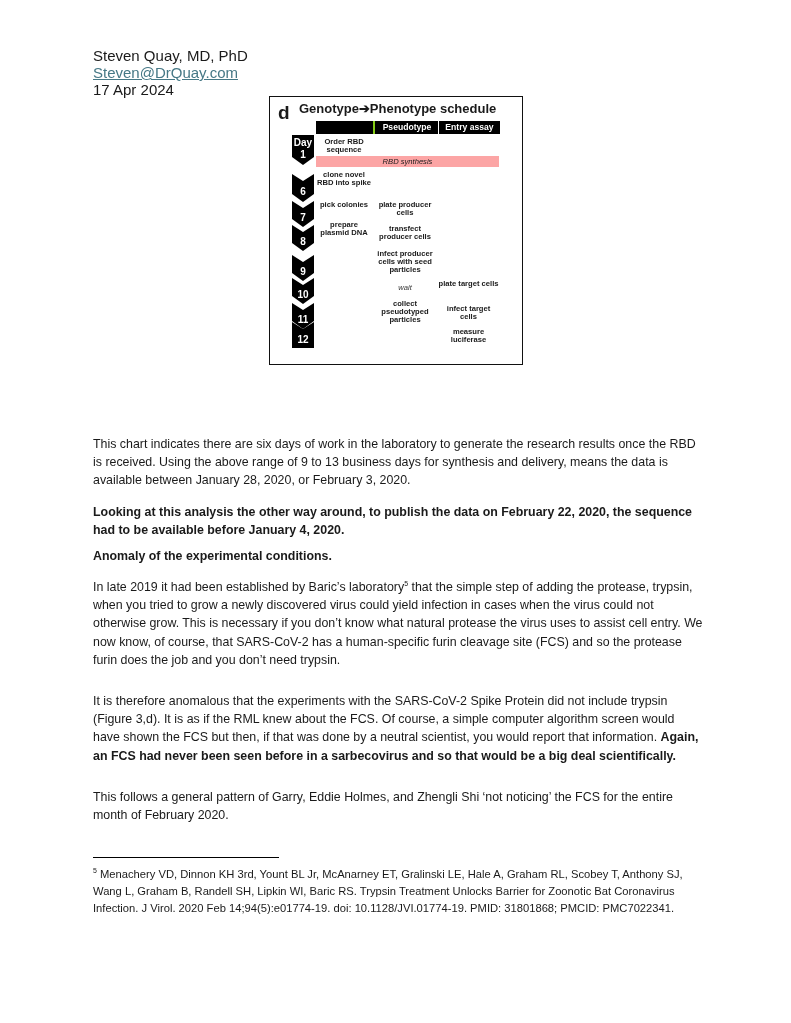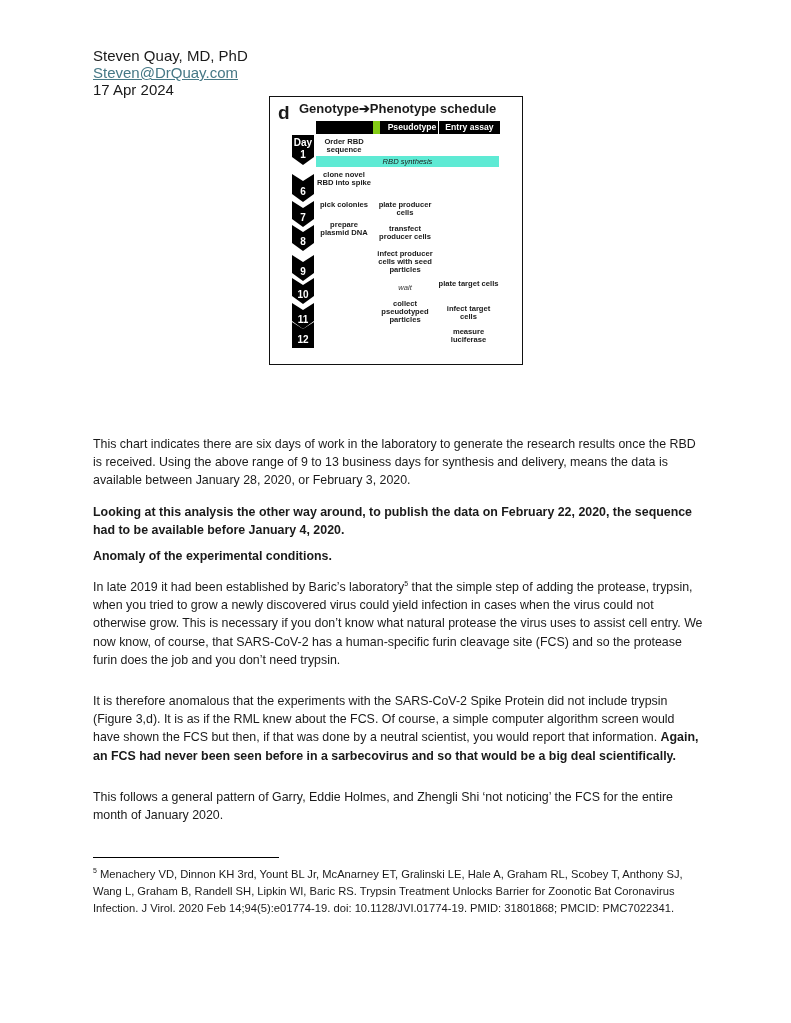--- a/index.html
+++ b/index.html
@@ -7,21 +7,21 @@
          font-family: "Liberation Sans", sans-serif; color: #1a1a1a; }
   .header { position: absolute; left: 93px; top: 47px; font-size: 15px; line-height: 17px; }
   .header a { color: #467886; text-decoration: underline; }
 
   .figure { position: absolute; left: 269px; top: 96px; width: 252px; height: 267px;
             border: 1.5px solid #111; background: #fff; }
   .fig-letter { position: absolute; left: 8px; top: 5px; font-weight: bold; font-size: 19px; }
   .fig-title { position: absolute; left: 29px; top: 4px; font-weight: bold; font-size: 13px; white-space: nowrap; }
   .col-head { position: absolute; top: 24px; height: 13px; background: #000; color: #fff;
               font-weight: bold; font-size: 8.6px; text-align: center; line-height: 13px; }
-  .synth-bar { position: absolute; left: 46px; top: 59px; width: 183px; height: 11px; background: #5eead4;
+  .synth-bar { position: absolute; left: 46px; top: 59px; width: 183px; height: 11px; background: #fca5a5;
                font-style: italic; font-size: 7.6px; text-align: center; line-height: 11px; }
   .cell { position: absolute; font-weight: bold; font-size: 7.6px; line-height: 8px; text-align: center; }
   .cell.italic { font-style: italic; font-weight: normal; color: #333; }
   .chev { position: absolute; left: 22px; width: 24px; }
   .chev svg { display: block; }
 
   .body-text { position: absolute; left: 93px; width: 610px; font-size: 12.4px; line-height: 18.2px; }
   .body-text p { margin: 0; }
   .b { font-weight: bold; }
   sup { font-size: 7px; line-height: 0; }
@@ -36,21 +36,21 @@
   <div>Steven Quay, MD, PhD</div>
   <div><a>Steven@DrQuay.com</a></div>
   <div>17 Apr 2024</div>
 </div>
 
 <div class="figure">
   <div class="fig-letter">d</div>
   <div class="fig-title">Genotype➔Phenotype schedule</div>
 
   <div class="col-head" style="left:46px;width:56px;padding-left:48px;">Cloning</div>
-  <div class="col-head" style="left:103px;width:64px;border-left:7px solid #84cc16;">Pseudotype</div>
+  <div class="col-head" style="left:103px;width:64px;border-left:2px solid #84cc16;">Pseudotype</div>
   <div class="col-head" style="left:168px;width:61px;border-left:1px solid #fff;">Entry assay</div>
 
   <div class="synth-bar">RBD synthesis</div>
 
   <div class="chev" style="top:38px;">
     <svg width="24" height="30" viewBox="0 0 24 30">
       <path d="M0 0 H22 V22 L11 30 L0 22 Z" fill="#000"></path>
       <text x="11" y="11" font-family="Liberation Sans, sans-serif" font-weight="bold" font-size="10" fill="#fff" text-anchor="middle">Day</text>
       <text x="11" y="23" font-family="Liberation Sans, sans-serif" font-weight="bold" font-size="10" fill="#fff" text-anchor="middle">1</text>
     </svg>
@@ -132,19 +132,19 @@
 
 <div class="body-text" style="top:578px;">
   <p><span>In late 2019 it had been established by Baric’s laboratory</span><sup>5</sup><span> that the simple step of adding the protease, trypsin, when you tried to grow a newly discovered virus could yield infection in cases when the virus could not otherwise grow. This is necessary if you don’t know what natural protease the virus uses to assist cell entry. We now know, of course, that SARS-CoV-2 has a human-specific furin cleavage site (FCS) and so the protease furin does the job and you don’t need trypsin.</span></p>
 </div>
 
 <div class="body-text" style="top:692px;">
   <p><span>It is therefore anomalous that the experiments with the SARS-CoV-2 Spike Protein did not include trypsin (Figure 3,d). It is as if the RML knew about the FCS. Of course, a simple computer algorithm screen would have shown the FCS but then, if that was done by a neutral scientist, you would report that information. </span><span class="b">Again, an FCS had never been seen before in a sarbecovirus and so that would be a big deal scientifically.</span></p>
 </div>
 
 <div class="body-text" style="top:788px;">
-  <p>This follows a general pattern of Garry, Eddie Holmes, and Zhengli Shi ‘not noticing’ the FCS for the entire month of January 2020.</p>
+  <p>This follows a general pattern of Garry, Eddie Holmes, and Zhengli Shi ‘not noticing’ the FCS for the entire month of February 2020.</p>
 </div>
 
 <div class="fn-rule"></div>
 <div class="footnote">
   <sup>5</sup><span> Menachery VD, Dinnon KH 3rd, Yount BL Jr, McAnarney ET, Gralinski LE, Hale A, Graham RL, Scobey T, Anthony SJ, Wang L, Graham B, Randell SH, Lipkin WI, Baric RS. Trypsin Treatment Unlocks Barrier for Zoonotic Bat Coronavirus Infection. J Virol. 2020 Feb 14;94(5):e01774-19. doi: 10.1128/JVI.01774-19. PMID: 31801868; PMCID: PMC7022341.</span>
 </div>
 
 </body></html>

